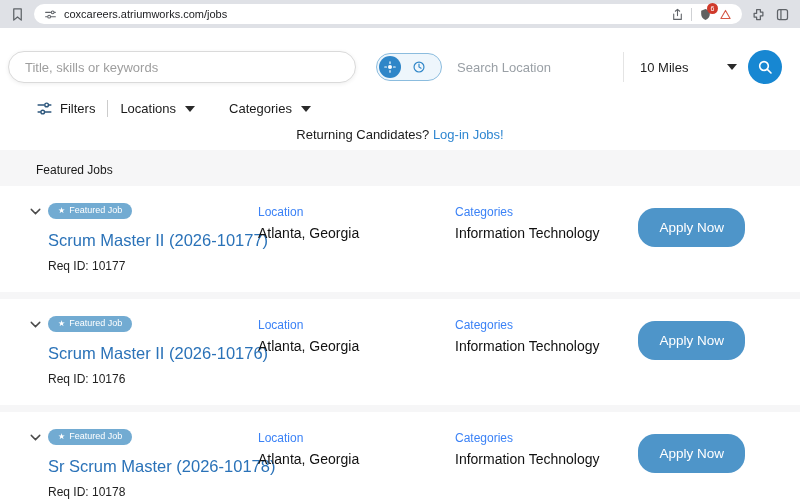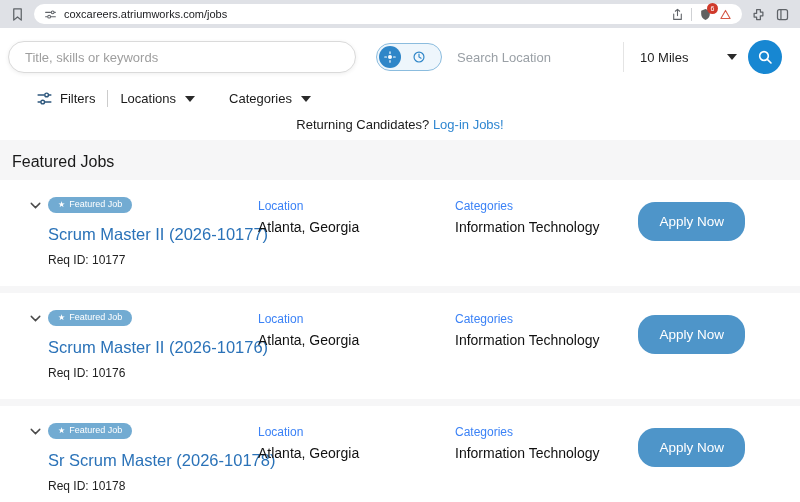--- a/index.html
+++ b/index.html
@@ -16,21 +16,21 @@
   .url-bar{flex:1;height:20px;background:#ffffff;border-radius:10px;display:flex;align-items:center;padding:0 10px;gap:7px;cursor:text;}
   .url-bar .icon-btn svg{width:13px;height:13px;}
   .url-text{font-size:11px;color:#202124;white-space:nowrap;}
   .url-spacer{flex:1;}
   .url-divider{width:1px;height:13px;background:#cfd1d4;}
   .shield-wrap{position:relative;}
   .shield-badge{position:absolute;top:-5px;right:-6px;min-width:11px;height:11px;border-radius:6px;
     background:#d03a2b;color:#fff;font-size:7px;line-height:11px;text-align:center;padding:0 2px;}
 
   
-  .search-header{background:#ffffff;padding:12px 8px 8px 8px;}
+  .search-header{background:#ffffff;padding:22px 8px 8px 8px;}
   .search-row{display:flex;align-items:center;height:34px;}
   .kw-input{width:348px;height:32px;border:1px solid #dadada;border-radius:17px;padding:0 16px;
     font-size:13px;color:#333;box-shadow:0 1px 4px rgba(0,0,0,.07);outline:none;font-family:inherit;}
   .kw-input::placeholder{color:#9e9e9e;}
   .loc-group{display:flex;align-items:center;margin-left:20px;height:32px;}
   .toggle{width:66px;height:28px;border:1.5px solid #8bbcde;background:#eef6fc;border-radius:15px;
     display:flex;align-items:center;padding:0 2px;gap:7px;cursor:pointer;}
   .toggle-opt{width:22px;height:22px;border-radius:50%;display:flex;align-items:center;justify-content:center;color:#2f86c8;}
   .toggle-opt.selected{background:#2f86c8;color:#ffffff;}
   .toggle-opt svg{width:14px;height:14px;display:block;}
@@ -48,21 +48,21 @@
   .filter-btn svg{width:17px;height:17px;color:#2c567c;display:block;}
   .v-div{width:1px;height:17px;background:#cccccc;margin:0 12px;}
   .dd{display:flex;align-items:center;gap:9px;cursor:pointer;}
   .dd + .dd{margin-left:34px;}
 
   .returning{text-align:center;font-size:13px;margin-top:10px;color:#1a1a1a;}
   .returning a{color:#2e86d1;text-decoration:none;cursor:pointer;}
 
   
   .content{background:#f6f6f7;}
-  .section-title{font-size:16px;color:#1a1a1a;padding:13px 0 9px 12px;}
+  .section-title{font-size:12px;color:#1a1a1a;padding:13px 0 9px 36px;}
   .job-card{position:relative;background:#ffffff;height:106px;margin-bottom:7px;}
   .chevron{position:absolute;left:27px;top:17px;cursor:pointer;color:#4a4a4a;}
   .chevron svg{width:17px;height:17px;display:block;}
   .badge{position:absolute;left:48px;top:17px;background:#72abd2;color:#fff;font-size:9px;
     padding:3px 10px;border-radius:10px;display:inline-flex;align-items:center;gap:4px;line-height:1.1;}
   .badge .star{font-size:8px;line-height:1;}
   .job-title{position:absolute;left:48px;top:45px;font-size:16.5px;color:#2a72b8;text-decoration:none;cursor:pointer;white-space:nowrap;}
   .req{position:absolute;left:48px;top:73px;font-size:12px;color:#222;}
   .col{position:absolute;top:19px;}
   .col-loc{left:258px;}

